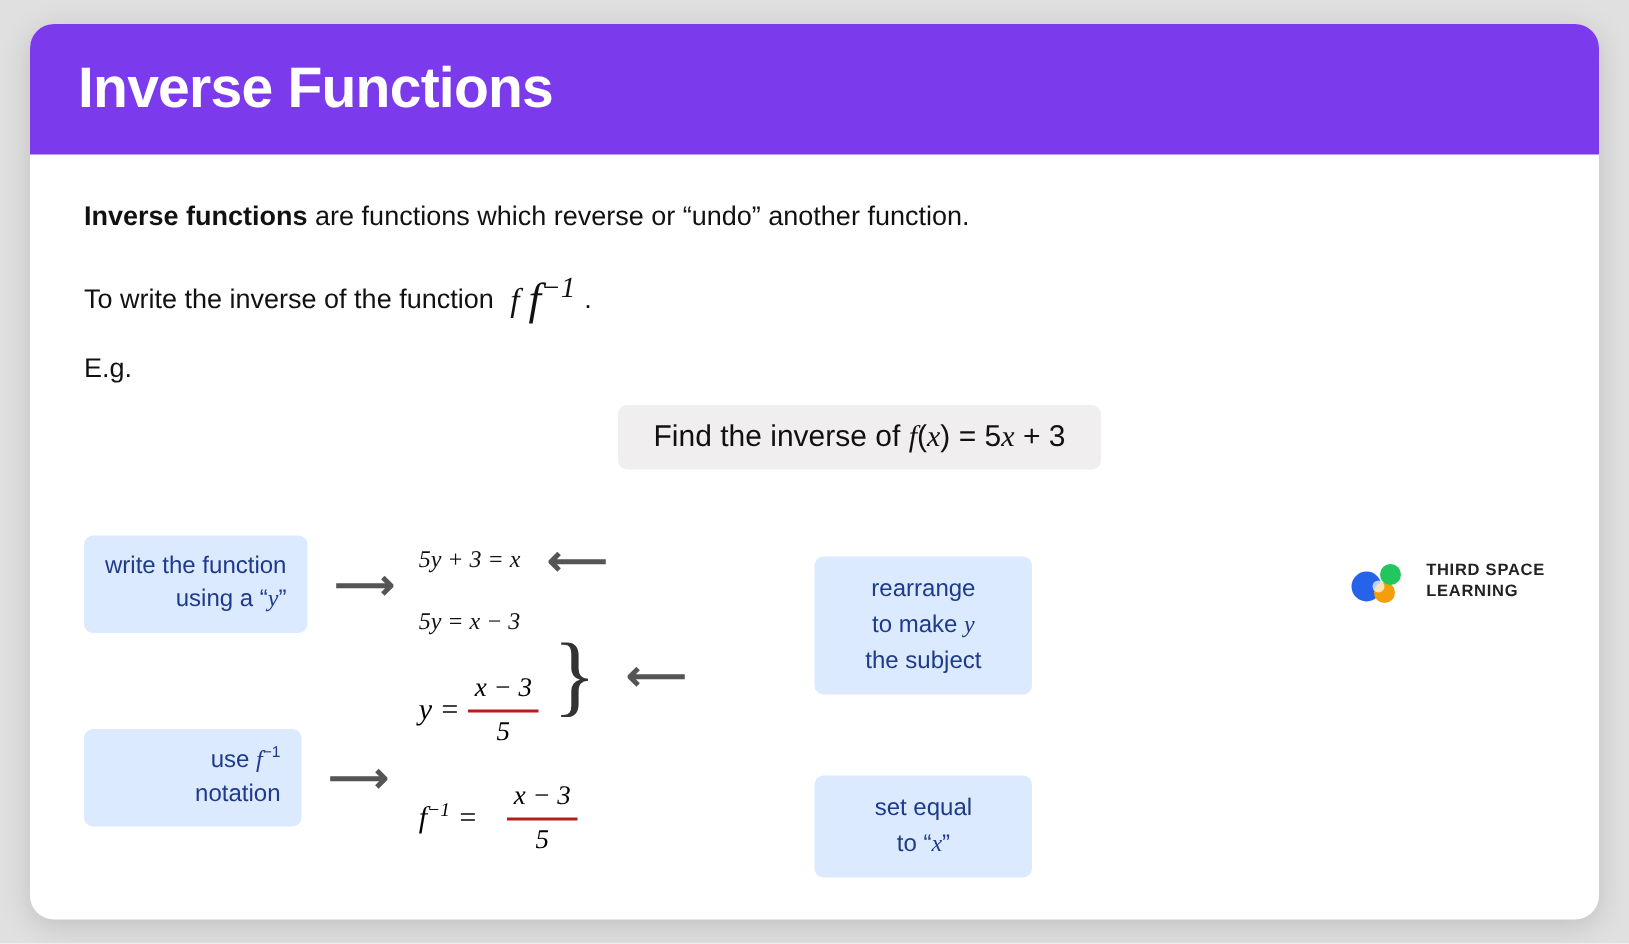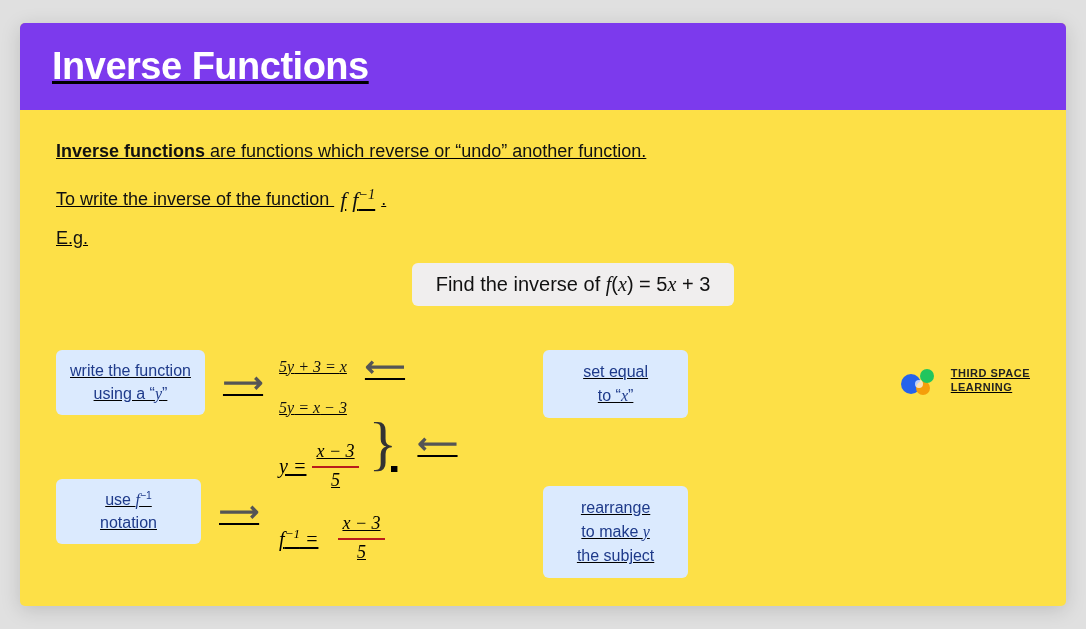--- a/index.html
+++ b/index.html
@@ -8,25 +8,24 @@
       background: #e0e0e0;
       display: flex;
       align-items: center;
       justify-content: center;
       min-height: 100vh;
       font-family: 'Arial', sans-serif;
     }
 
     .card {
       width: 1046px;
-      background: #fde047;
-      border-radius: 5px;
+      background: #ffffff;
+      border-radius: 16px;
       overflow: hidden;
       box-shadow: 0 4px 20px rgba(0,0,0,0.15);
-      text-decoration: underline;
     }
 
     .header {
       background: #7c3aed;
       padding: 22px 32px;
     }
 
     .header-title {
       color: #fff;
       font-size: 38px;
@@ -75,21 +74,21 @@
       margin-bottom: 24px;
       margin-left: 60px;
     }
 
     .label-box {
       background: #dbeafe;
       border-radius: 6px;
       padding: 10px 14px;
       font-size: 16px;
       color: #1e3a8a;
-      text-align: center;
+      text-align: right;
       min-width: 145px;
       line-height: 1.4;
     }
 
     .arrow-right {
       font-size: 28px;
       color: #555;
       margin: 0 10px;
       font-weight: bold;
     }
@@ -189,21 +188,21 @@
   <div class="content">
 
     <p class="intro-text">
       <strong>Inverse functions</strong>
       <span> are functions which reverse or “undo” another function.</span>
     </p>
 
     <div class="notation-line">
       <span>To write the inverse of the function&nbsp;</span>
       <span class="mf" style="font-size:22px;">f</span>
-      <span class="mf" style="font-size:22px;">f<sup>−1</sup></span>
+      <span class="mf" style="font-size:30px;">f<sup>−1</sup></span>
       <span>.</span>
     </div>
 
     <p class="eg-line">E.g.</p>
 
     <div style="text-align:center; margin-bottom: 20px;">
       <div class="example-box">
         <span>Find the inverse of <span class="mf">f</span>(<span class="mf">x</span>) = 5<span class="mf">x</span> + 3</span>
       </div>
     </div>
@@ -258,29 +257,29 @@
           <div class="math-frac mf">
             <span class="num">x − 3</span>
             <span class="den">5</span>
           </div>
         </div>
 
       </div>
 
       <div style="display:flex; flex-direction:column; gap:54px; padding-left:10px; padding-top:0px;">
 
+        <div style="margin-top:14px;">
+          <div class="right-label-box">
+            <span>rearrange<br>to make <span class="mf">y</span><br>the subject</span>
+          </div>
+        </div>
+
         <div>
           <div class="right-label-box">
             <span>set equal<br>to “<span class="mf">x</span>”</span>
-          </div>
-        </div>
-
-        <div style="margin-top:14px;">
-          <div class="right-label-box">
-            <span>rearrange<br>to make <span class="mf">y</span><br>the subject</span>
           </div>
         </div>
 
       </div>
 
       <div style="flex:1; display:flex; align-items:flex-end; justify-content:flex-end; padding-bottom:0;">
         <div class="logo-area">
 
           <svg class="logo-icon" viewBox="0 0 44 44" xmlns="http://www.w3.org/2000/svg">
 

